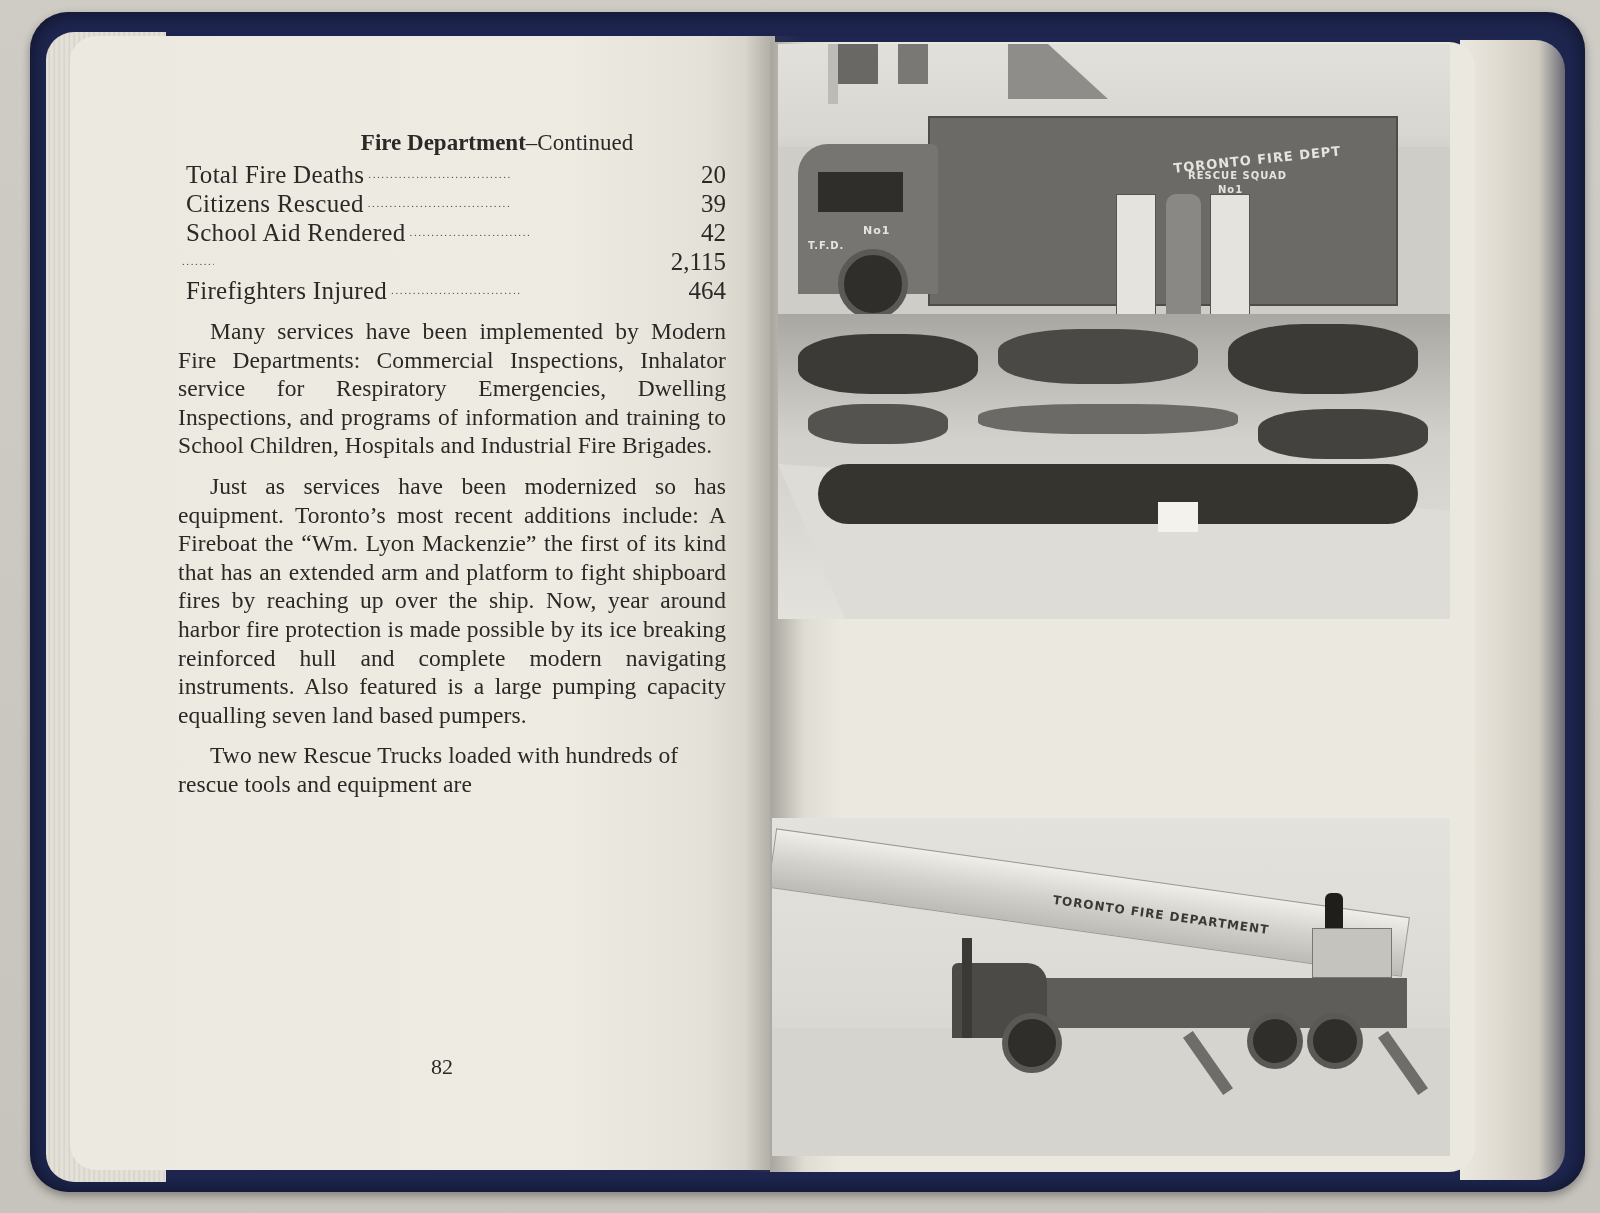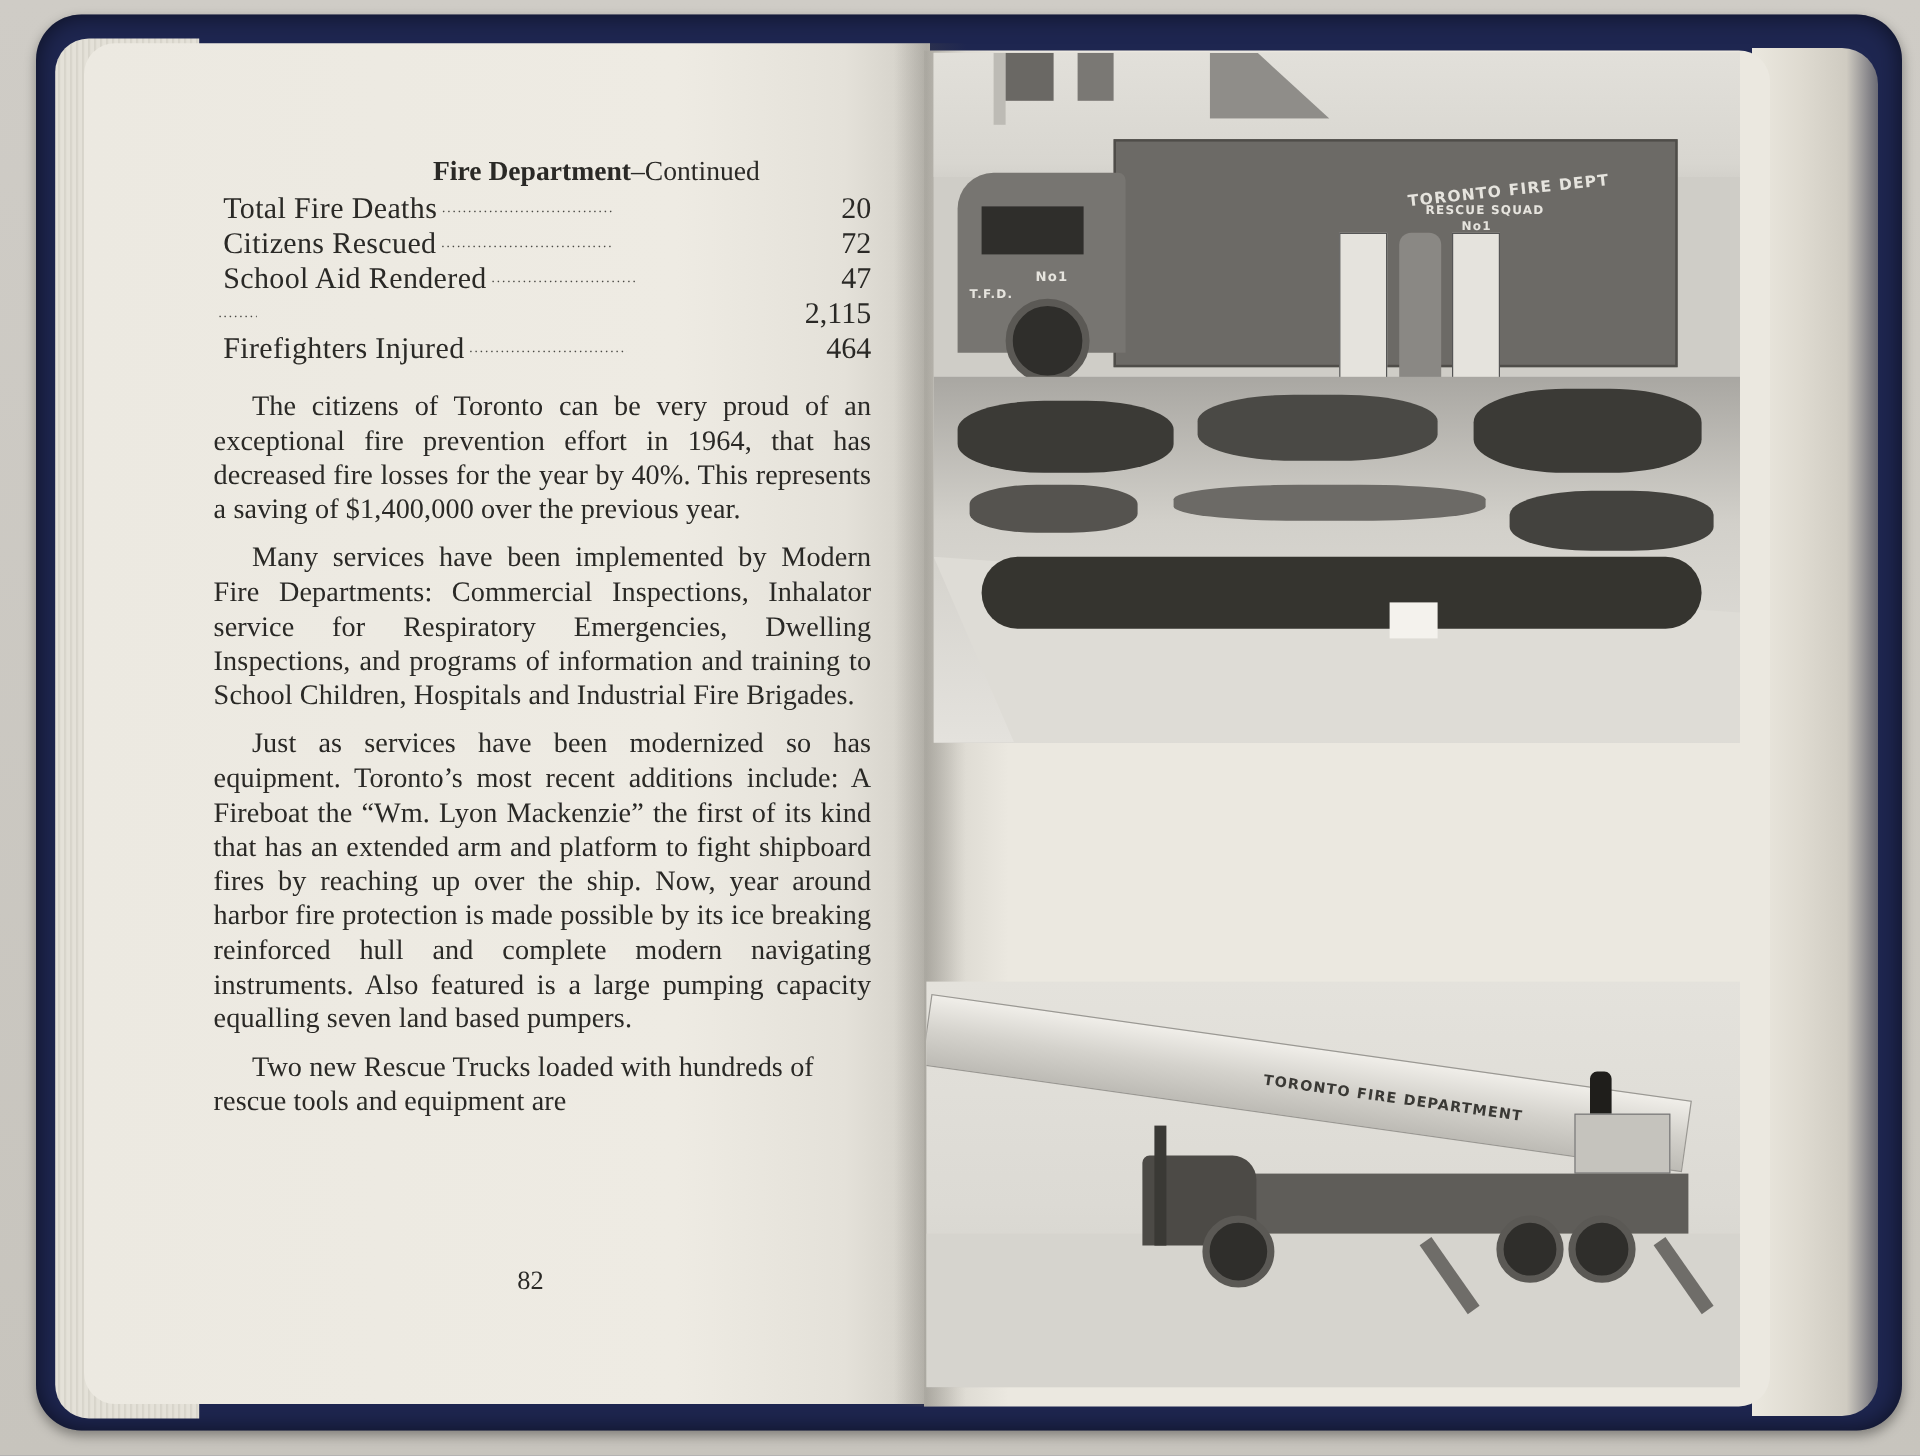--- a/index.html
+++ b/index.html
@@ -128,42 +128,41 @@
       <div class="stat-row">
         <span class="stat-label">Total Fire Deaths</span>
         <span class="stat-dots">..........................................</span>
         <span class="stat-spacer"></span>
         <span class="stat-value">20</span>
       </div>
       <div class="stat-row">
         <span class="stat-label">Citizens Rescued</span>
         <span class="stat-dots">..........................................</span>
         <span class="stat-spacer"></span>
-        <span class="stat-value">72</span>
+        <span class="stat-value">39</span>
       </div>
       <div class="stat-row">
         <span class="stat-label">School Aid Rendered</span>
         <span class="stat-dots">..........................................</span>
         <span class="stat-spacer"></span>
-        <span class="stat-value">47</span>
+        <span class="stat-value">42</span>
       </div>
       <div class="stat-row">
         <span class="stat-dots" style="max-width:32px">..........</span>
         <span class="stat-spacer"></span>
         <span class="stat-value">2,115</span>
       </div>
       <div class="stat-row">
         <span class="stat-label">Firefighters Injured</span>
         <span class="stat-dots">..........................................</span>
         <span class="stat-spacer"></span>
         <span class="stat-value">464</span>
       </div>
     </div>
 
-    <p class="para first">The citizens of Toronto can be very proud of an exceptional fire prevention effort in 1964, that has decreased fire losses for the year by 40%. This represents a saving of $1,400,000 over the previous year.</p>
     <p class="para">Many services have been implemented by Modern Fire Departments: Commercial Inspections, Inhalator service for Respiratory Emergencies, Dwelling Inspections, and programs of information and training to School Children, Hospitals and Industrial Fire Brigades.</p>
     <p class="para">Just as services have been modernized so has equipment. Toronto’s most recent additions include: A Fireboat the “Wm. Lyon Mackenzie” the first of its kind that has an extended arm and platform to fight shipboard fires by reaching up over the ship. Now, year around harbor fire protection is made possible by its ice breaking reinforced hull and complete modern navigating instruments. Also featured is a large pumping capacity equalling seven land based pumpers.</p>
     <p class="para" style="text-align:left">Two new Rescue Trucks loaded with hundreds of rescue tools and equipment are</p>
   </div>
 
   <div class="page-number">82</div>
 
   <div class="photo photo-top">
 
     <div class="shape" style="left:50px;top:0;width:10px;height:60px;background:#bdbbb5"></div>

